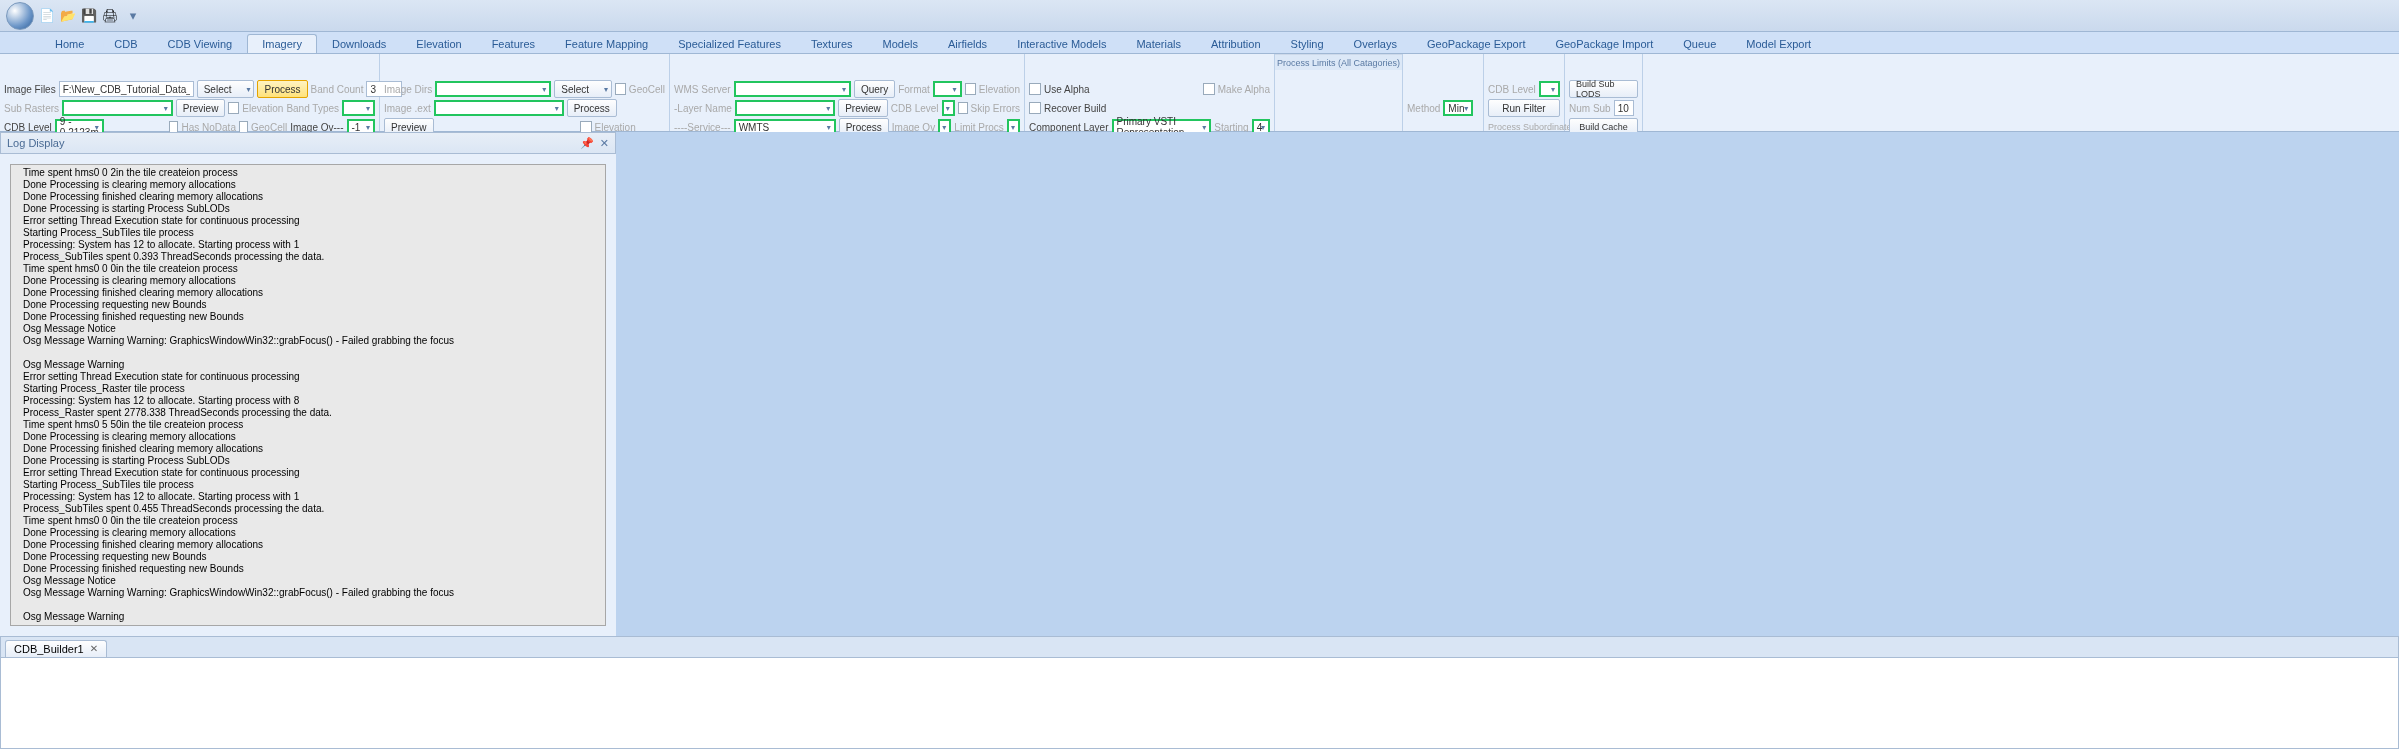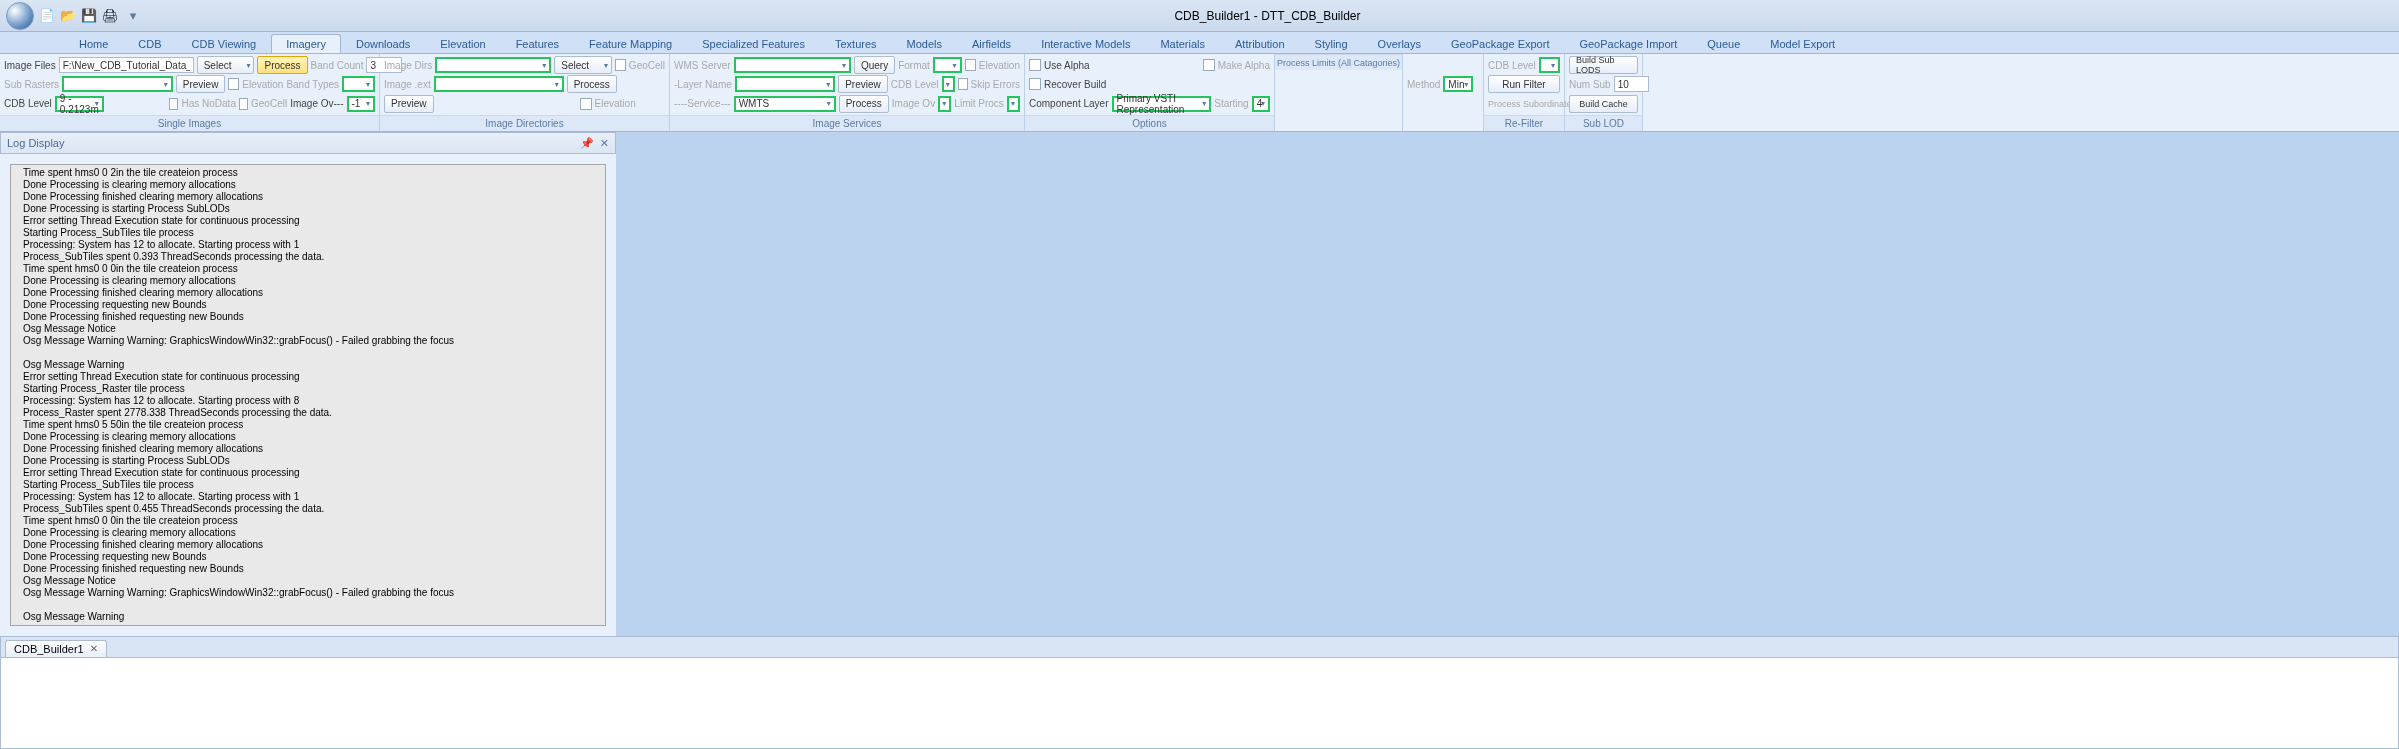--- a/index.html
+++ b/index.html
@@ -6,28 +6,28 @@
   body { background:#cfe0f7; width:2399px; height:749px; overflow:hidden; color:#000; }
 
   
   .titlebar { height:32px; background:linear-gradient(#dbe6f4,#cad9ed); display:flex; align-items:center; padding:0 6px; border-bottom:1px solid #9fb7d4; }
   .orb { width:28px; height:28px; border-radius:50%; background:radial-gradient(circle at 30% 30%,#fff,#6c96c8 60%,#2a5b96); border:1px solid #7a99bd; margin-right:4px; }
   .qat { display:flex; gap:3px; }
   .qat span { width:18px; height:18px; display:flex; align-items:center; justify-content:center; font-size:13px;}
   .title-text { flex:1; text-align:center; font-size:12px; }
 
   
-  .tabsrow { height:22px; background:#cfe0f7; display:flex; align-items:flex-end; padding:0 64px; gap:0; border-bottom:1px solid #9fb7d4;}
+  .tabsrow { height:22px; background:#cfe0f7; display:flex; align-items:flex-end; padding:0 40px; gap:0; border-bottom:1px solid #9fb7d4;}
   .tab { padding:3px 14px 3px 14px; color:#2a5b96; cursor:pointer; border:1px solid transparent; border-bottom:none; border-radius:3px 3px 0 0;}
   .tab.active { background:#e8f0fb; border-color:#9fb7d4;margin-top:44px; }
 
   
   .ribbon { background:#e8f0fb; border-bottom:1px solid #9fb7d4; display:flex; height:78px;}
   .group { border-right:1px solid #bcd0e8; display:flex; flex-direction:column; }
-  .grows { flex:1; display:flex; flex-direction:column; justify-content:space-around; padding:2px 4px; gap:1px;}
+  .grows { flex:1; display:flex; flex-direction:column; justify-content:space-around; padding:2px 4px; gap:1px;margin-top:24px;}
   .gtitle { height:16px; background:#dce8f7; font-size:10px; color:#5a7aa3; text-align:center; line-height:16px; border-top:1px solid #cdd9ea;}
   .row { display:flex; align-items:center; gap:3px; height:18px;}
   .lbl { color:#444; font-size:10px; white-space:nowrap;}
   .lbl.dis { color:#a9a9a9; }
   .inp { background:#fff; border:1px solid #a9bcd4; height:16px; padding:0 3px; font-size:10px; color:#333;}
   .dd { background:#fff; border:2px solid #22c55e; height:16px; display:flex; align-items:center; padding:0 3px; font-size:10px; color:#333; position:relative;}
   .dd::after { content:"▾"; position:absolute; right:3px; font-size:8px; color:#5a7aa3;}
   .btn { background:linear-gradient(#fefefe,#e7eef8); border:1px solid #a9bcd4; height:18px; padding:0 6px; display:flex; align-items:center; font-size:10px; color:#333; border-radius:2px;}
   .btn.split { padding-right:22px; position:relative;}
   .btn.split::after { content:"▾"; position:absolute; right:3px; font-size:8px; color:#5a7aa3;}
@@ -54,21 +54,20 @@
 
 <div class="titlebar">
   <div class="orb"></div>
   <div class="qat">
     <span>📄</span>
     <span>📂</span>
     <span>💾</span>
     <span>🖨</span>
     <span class="ddarrow">▾</span>
   </div>
-  <div class="title-text">CDB_Builder1 - DTT_CDB_Builder</div>
 </div>
 
 <div class="tabsrow" id="tabsrow">
     <div class="tab">Home</div>
     <div class="tab">CDB</div>
     <div class="tab">CDB Viewing</div>
     <div class="tab active">Imagery</div>
     <div class="tab">Downloads</div>
     <div class="tab">Elevation</div>
     <div class="tab">Features</div>
@@ -236,21 +235,21 @@
     <div class="gtitle">Re-Filter</div>
   </div>
 
   <div class="group" style="width:78px">
     <div class="grows">
       <div class="row">
         <div class="btn" style="width:70px;font-size:9px;justify-content:center">Build Sub LODS</div>
       </div>
       <div class="row">
         <span class="lbl dis">Num Sub</span>
-        <input class="inp" style="width: 35px;" value="10">
+        <input class="inp" style="width: 20px;" value="10">
       </div>
       <div class="row">
         <div class="btn" style="width:70px;font-size:9px;justify-content:center">Build Cache</div>
       </div>
     </div>
     <div class="gtitle">Sub LOD</div>
   </div>
 
 </div>
 

